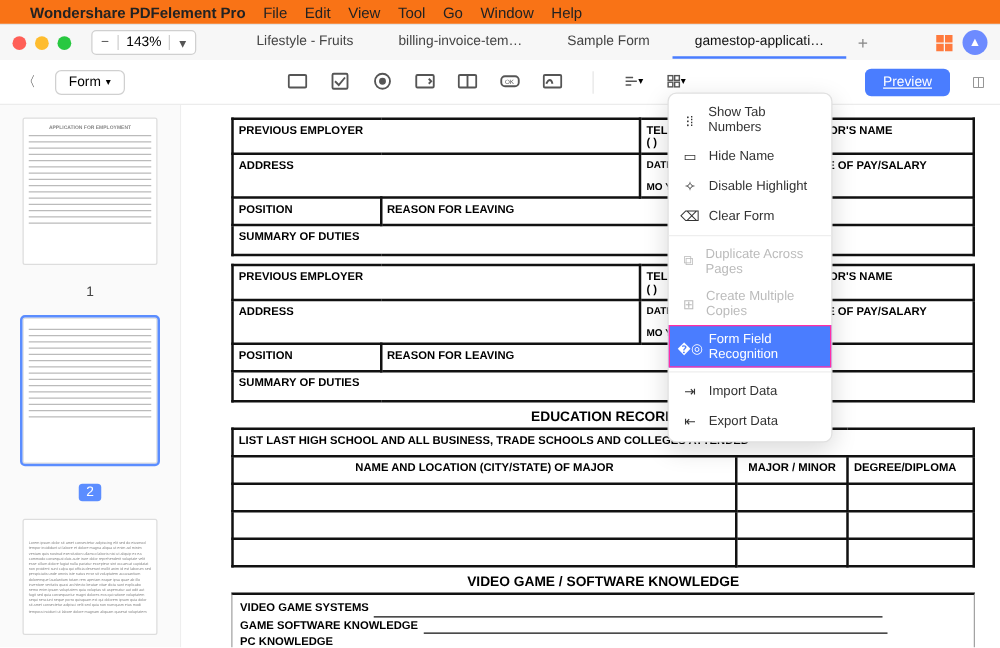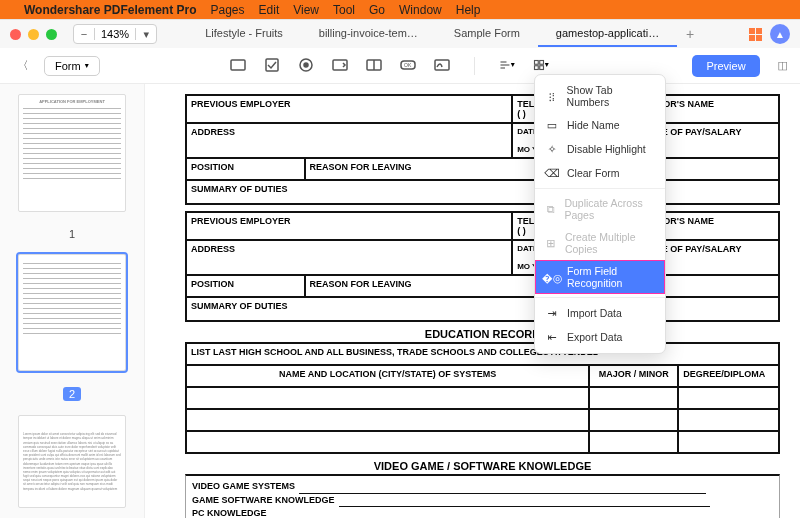--- a/index.html
+++ b/index.html
@@ -29,21 +29,21 @@
 .avatar { width: 20px; height: 20px; border-radius: 50%; background: #6d8bff; color: #fff; display: flex; align-items: center; justify-content: center; font-size: 10px; }
 
 
 .toolbar { height: 36px; display: flex; align-items: center; padding: 0 12px; gap: 10px; border-bottom: 1px solid #ececec; background: #fff; }
 .tbtn-back { width: 22px; text-align: center; color: #444; }
 .form-pill { border: 1px solid #d0d0d0; border-radius: 5px; padding: 3px 10px; font-size: 11px; background: #fff; display: flex; align-items: center; gap: 4px; }
 .tool-icons { display: flex; gap: 18px; margin-left: 120px; }
 .tool-icons .ico { width: 16px; height: 16px; display: flex; align-items: center; justify-content: center; }
 .tool-icons svg { width: 16px; height: 16px; stroke: #555; fill: none; stroke-width: 1.5; }
 .sep { width: 1px; height: 18px; background: #e6e6e6; margin: 0 6px; }
-.preview-btn { background: #4a7dff; color: #fff; border: none; border-radius: 5px; padding: 5px 14px; font-size: 11px; margin-left: auto; }
+.preview-btn { background: #4a7dff; color: #fff; border: none; border-radius: 5px; padding: 5px 14px; font-size: 11px; margin-left: auto; text-decoration: underline; }
 .panel-toggle { margin-left: 8px; color: #777; }
 
 
 .main { display: flex; height: calc(518px - 20px - 28px - 36px); }
 .thumbs { width: 145px; background: #fafafa; padding: 10px 14px; display: flex; flex-direction: column; gap: 14px; align-items: center; overflow: hidden; border-right: 1px solid #eee; }
 .thumb { width: 108px; height: 140px; background: #fff; border: 1px solid #ddd; border-radius: 2px; padding: 4px; font-size: 3px; color: #888; overflow: hidden; line-height: 1.3; }
 .thumb.sel { outline: 2px solid #5b8dff; }
 .thumb-line { border-bottom: 0.5px solid #bbb; height: 5px; }
 .pagebadge { display: inline-block; color: #444; font-size: 11px; margin-top: 2px; }
 .pagebadge.sel { background: #5b8dff; color: #fff; border-radius: 3px; padding: 1px 6px; }
@@ -68,21 +68,21 @@
 .dropdown hr { border: none; border-top: 1px solid #eee; margin: 3px 0; }
 
 .caret { font-size: 8px; }
 </style>
 </head>
 <body>
 
 <div class="menubar">
   <span class="apple"></span>
   <span class="appname">Wondershare PDFelement Pro</span>
-  <span>Pages</span>
+  <span>File</span>
   <span>Edit</span>
   <span>View</span>
   <span>Tool</span>
   <span>Go</span>
   <span>Window</span>
   <span>Help</span>
 </div>
 
 <div class="winbar">
   <div class="traffic">
@@ -325,21 +325,21 @@
       </tbody>
         </table>
 
       <div class="sec-title">EDUCATION RECORD</div>
       <table class="form">
         <tbody>
             <tr>
               <td colspan="3" style="text-align:left"><span>LIST LAST HIGH SCHOOL AND ALL BUSINESS, TRADE SCHOOLS AND COLLEGES ATTENDED</span></td>
             </tr>
         <tr>
-          <td style="width:68%;text-align:center"><span>NAME AND LOCATION (CITY/STATE) OF SYSTEMS</span></td>
+          <td style="width:68%;text-align:center"><span>NAME AND LOCATION (CITY/STATE) OF MAJOR</span></td>
           <td style="width:15%;text-align:center"><span>MAJOR / MINOR</span></td>
           <td style=""><span>DEGREE/DIPLOMA</span></td>
         </tr>
         <tr>
               <td></td>
               <td></td>
               <td></td>
             </tr>
         <tr>
               <td></td>

